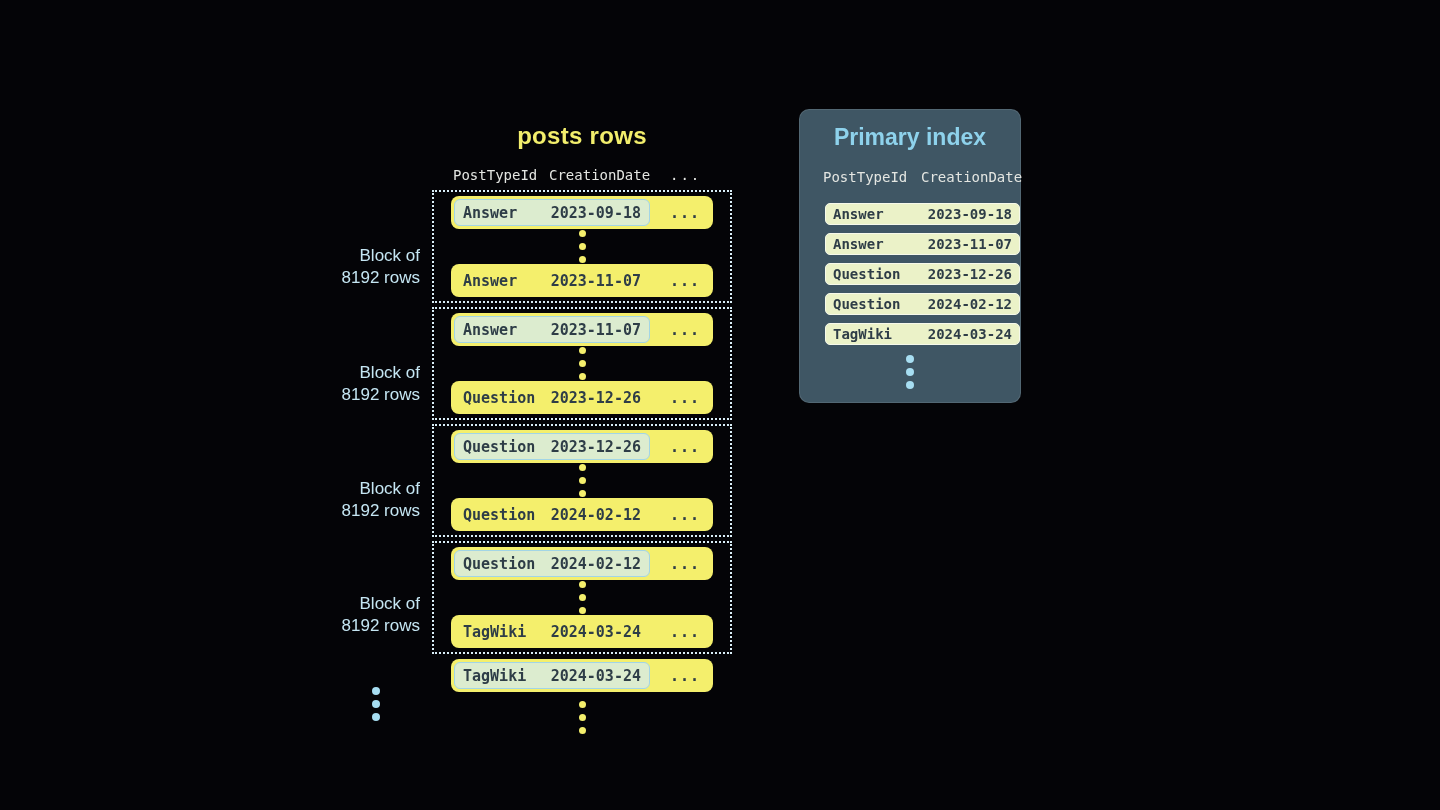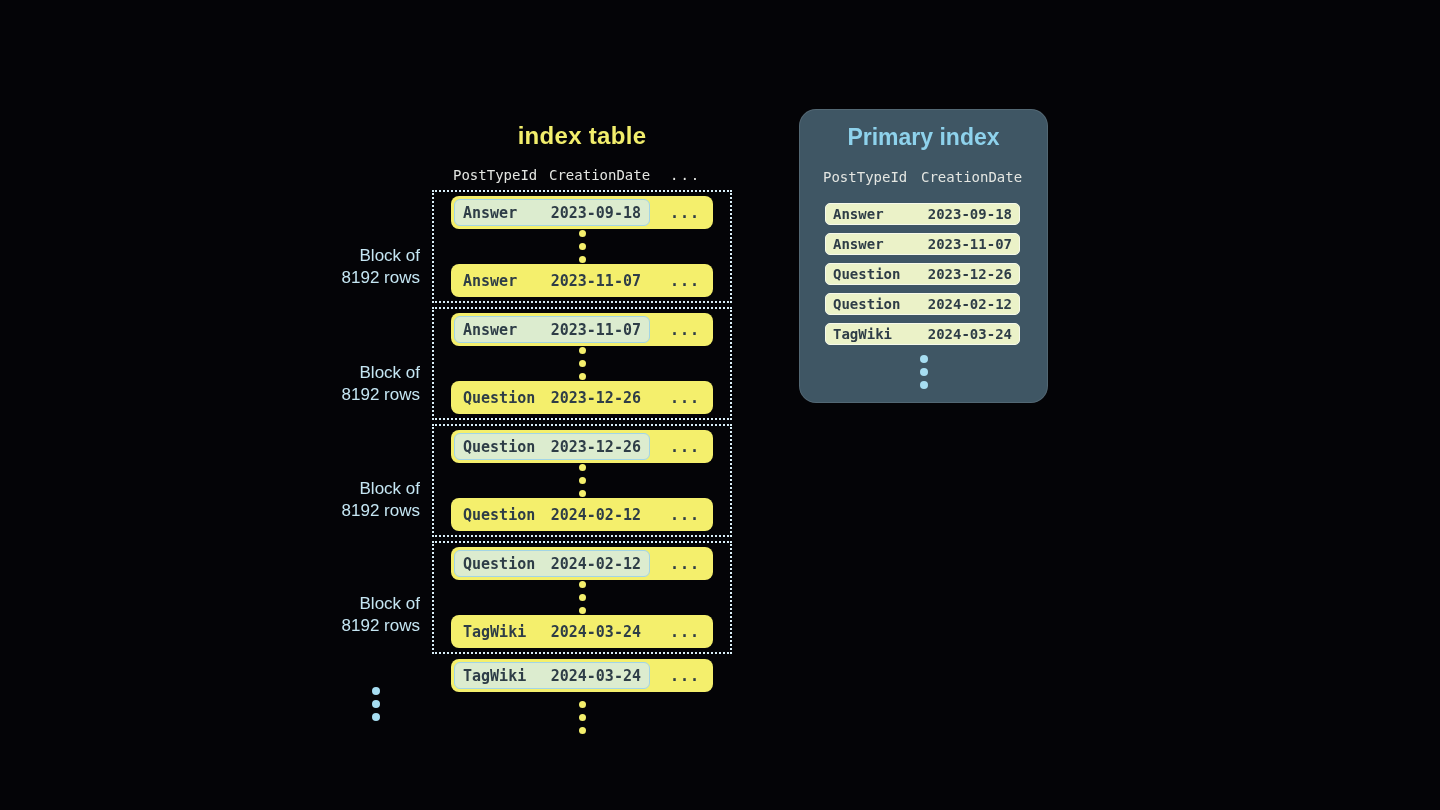--- a/index.html
+++ b/index.html
@@ -38,41 +38,41 @@
   .overflow-wrap { margin:5px 19px 0 19px; }
   .bottom-dots { margin-top:9px; }
 
   .block-label { position:absolute; left:250px; width:170px; text-align:right;
                  font-size:17px; line-height:22px; color:#c5e6f3;margin-top:9px; }
   .bl-1 { top:236px; } .bl-2 { top:353px; } .bl-3 { top:469px; } .bl-4 { top:584px; }
 
   .side-dots { position:absolute; left:372px; top:687px; }
 
   
-  .panel { position:absolute; left:799px; top:109px; width:249px; height:294px;
-           background:#3f5664; border:1px solid rgba(255,255,255,0.10); border-radius:17px; }
+  .panel { position:absolute; left:799px; top:109px; width:222px; height:294px;
+           background:#3f5664; border:1px solid rgba(255,255,255,0.10); border-radius:10px; }
   .panel-title { margin-top:14px; text-align:center; font-weight:700; font-size:23px; color:#8ed2ec; }
   .pi-headers { position:absolute; top:167px; left:0; width:100%;
                 font-family:"DejaVu Sans Mono", monospace; font-size:14px; color:#e4e6e2; }
   .panel .pi-headers { top:59px; }
   .pi-headers .c1 { position:absolute; left:23px; }
   .pi-headers .c2 { position:absolute; left:121px; }
   .pi-rows { position:absolute; top:93px; left:25px; width:195px;
              display:flex; flex-direction:column; gap:8px; }
   .pi-row { height:22px; background:#ebf2c8; border:1.5px solid #f6f9ea; border-radius:5px;
             padding:0 7px; display:flex; align-items:center; justify-content:space-between;
             font-family:"DejaVu Sans Mono", monospace; font-weight:700; font-size:14px; color:#2e3d47; }
   .panel .vdots.blue { position:absolute; left:0; right:0; top:245px; }
 </style>
 </head>
 <body>
 
 <div class="stage">
 
-  <div class="pt-title">index table</div>
+  <div class="pt-title">posts rows</div>
   <div class="pt-headers">
     <span class="c1">PostTypeId</span>
     <span class="c2">CreationDate</span>
     <span class="c3">...</span>
   </div>
 
   <div class="block-label bl-1">
     <div>Block of</div>
     <div>8192 rows</div>
   </div>

